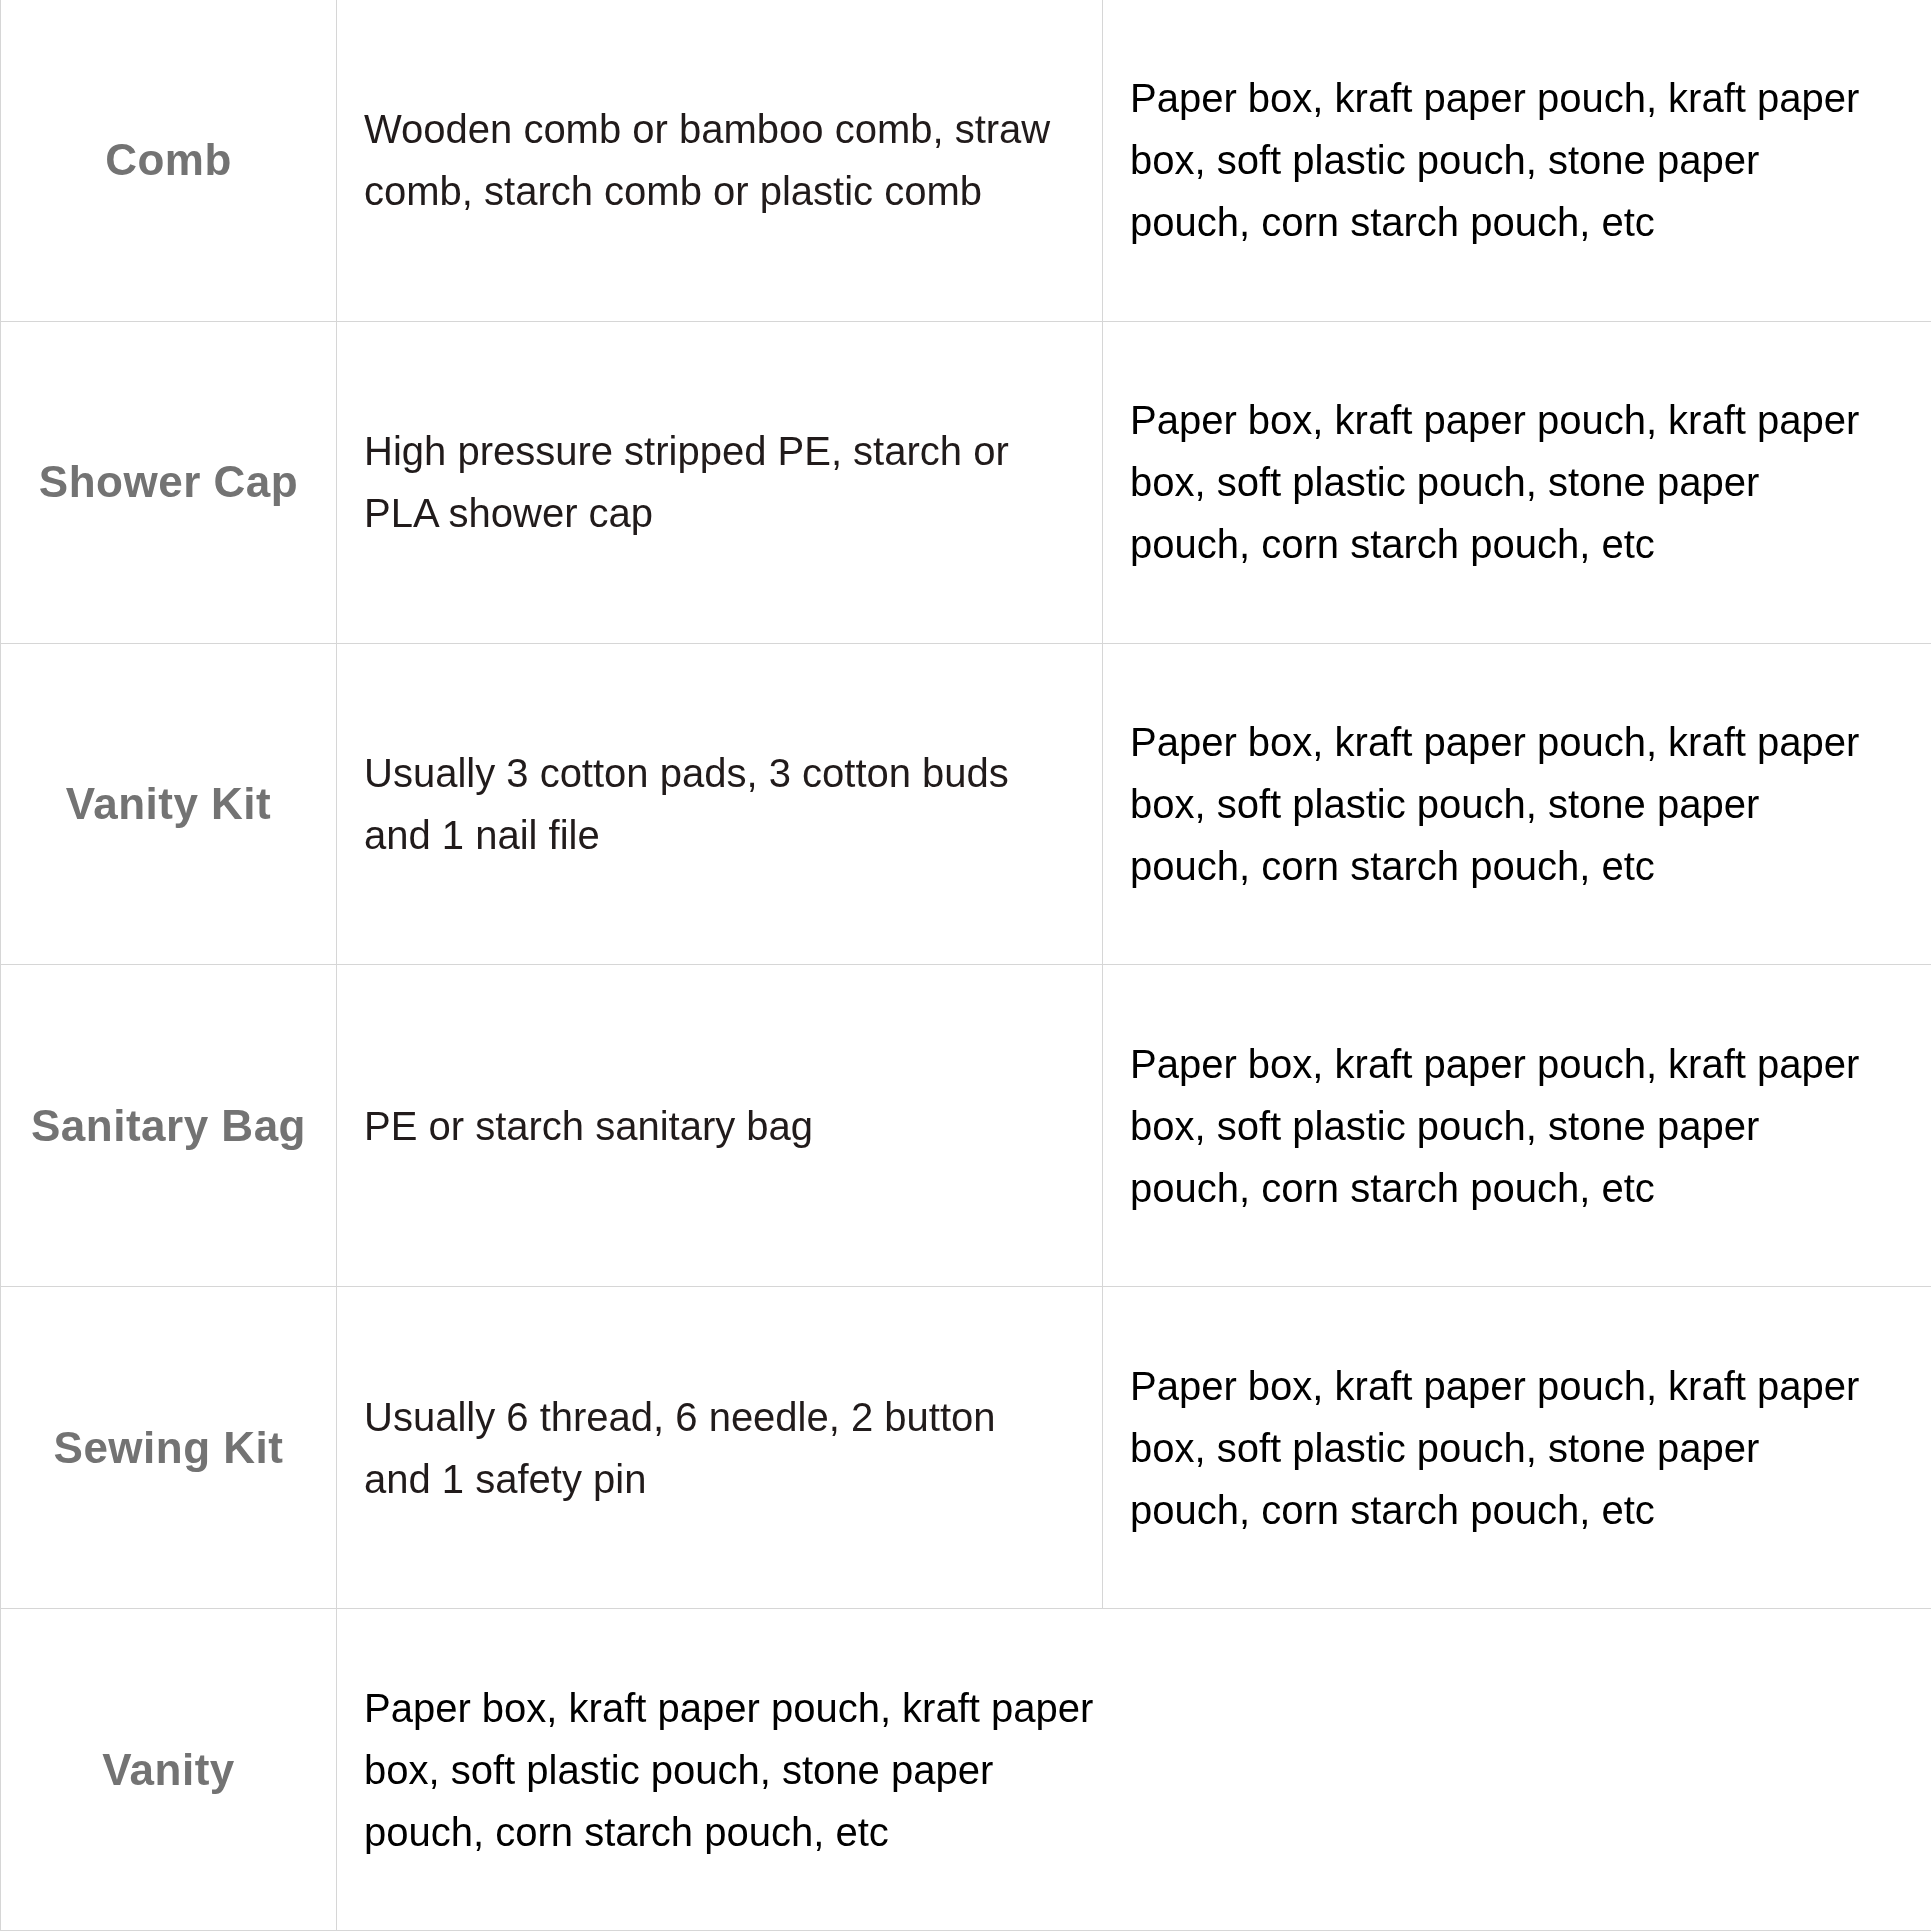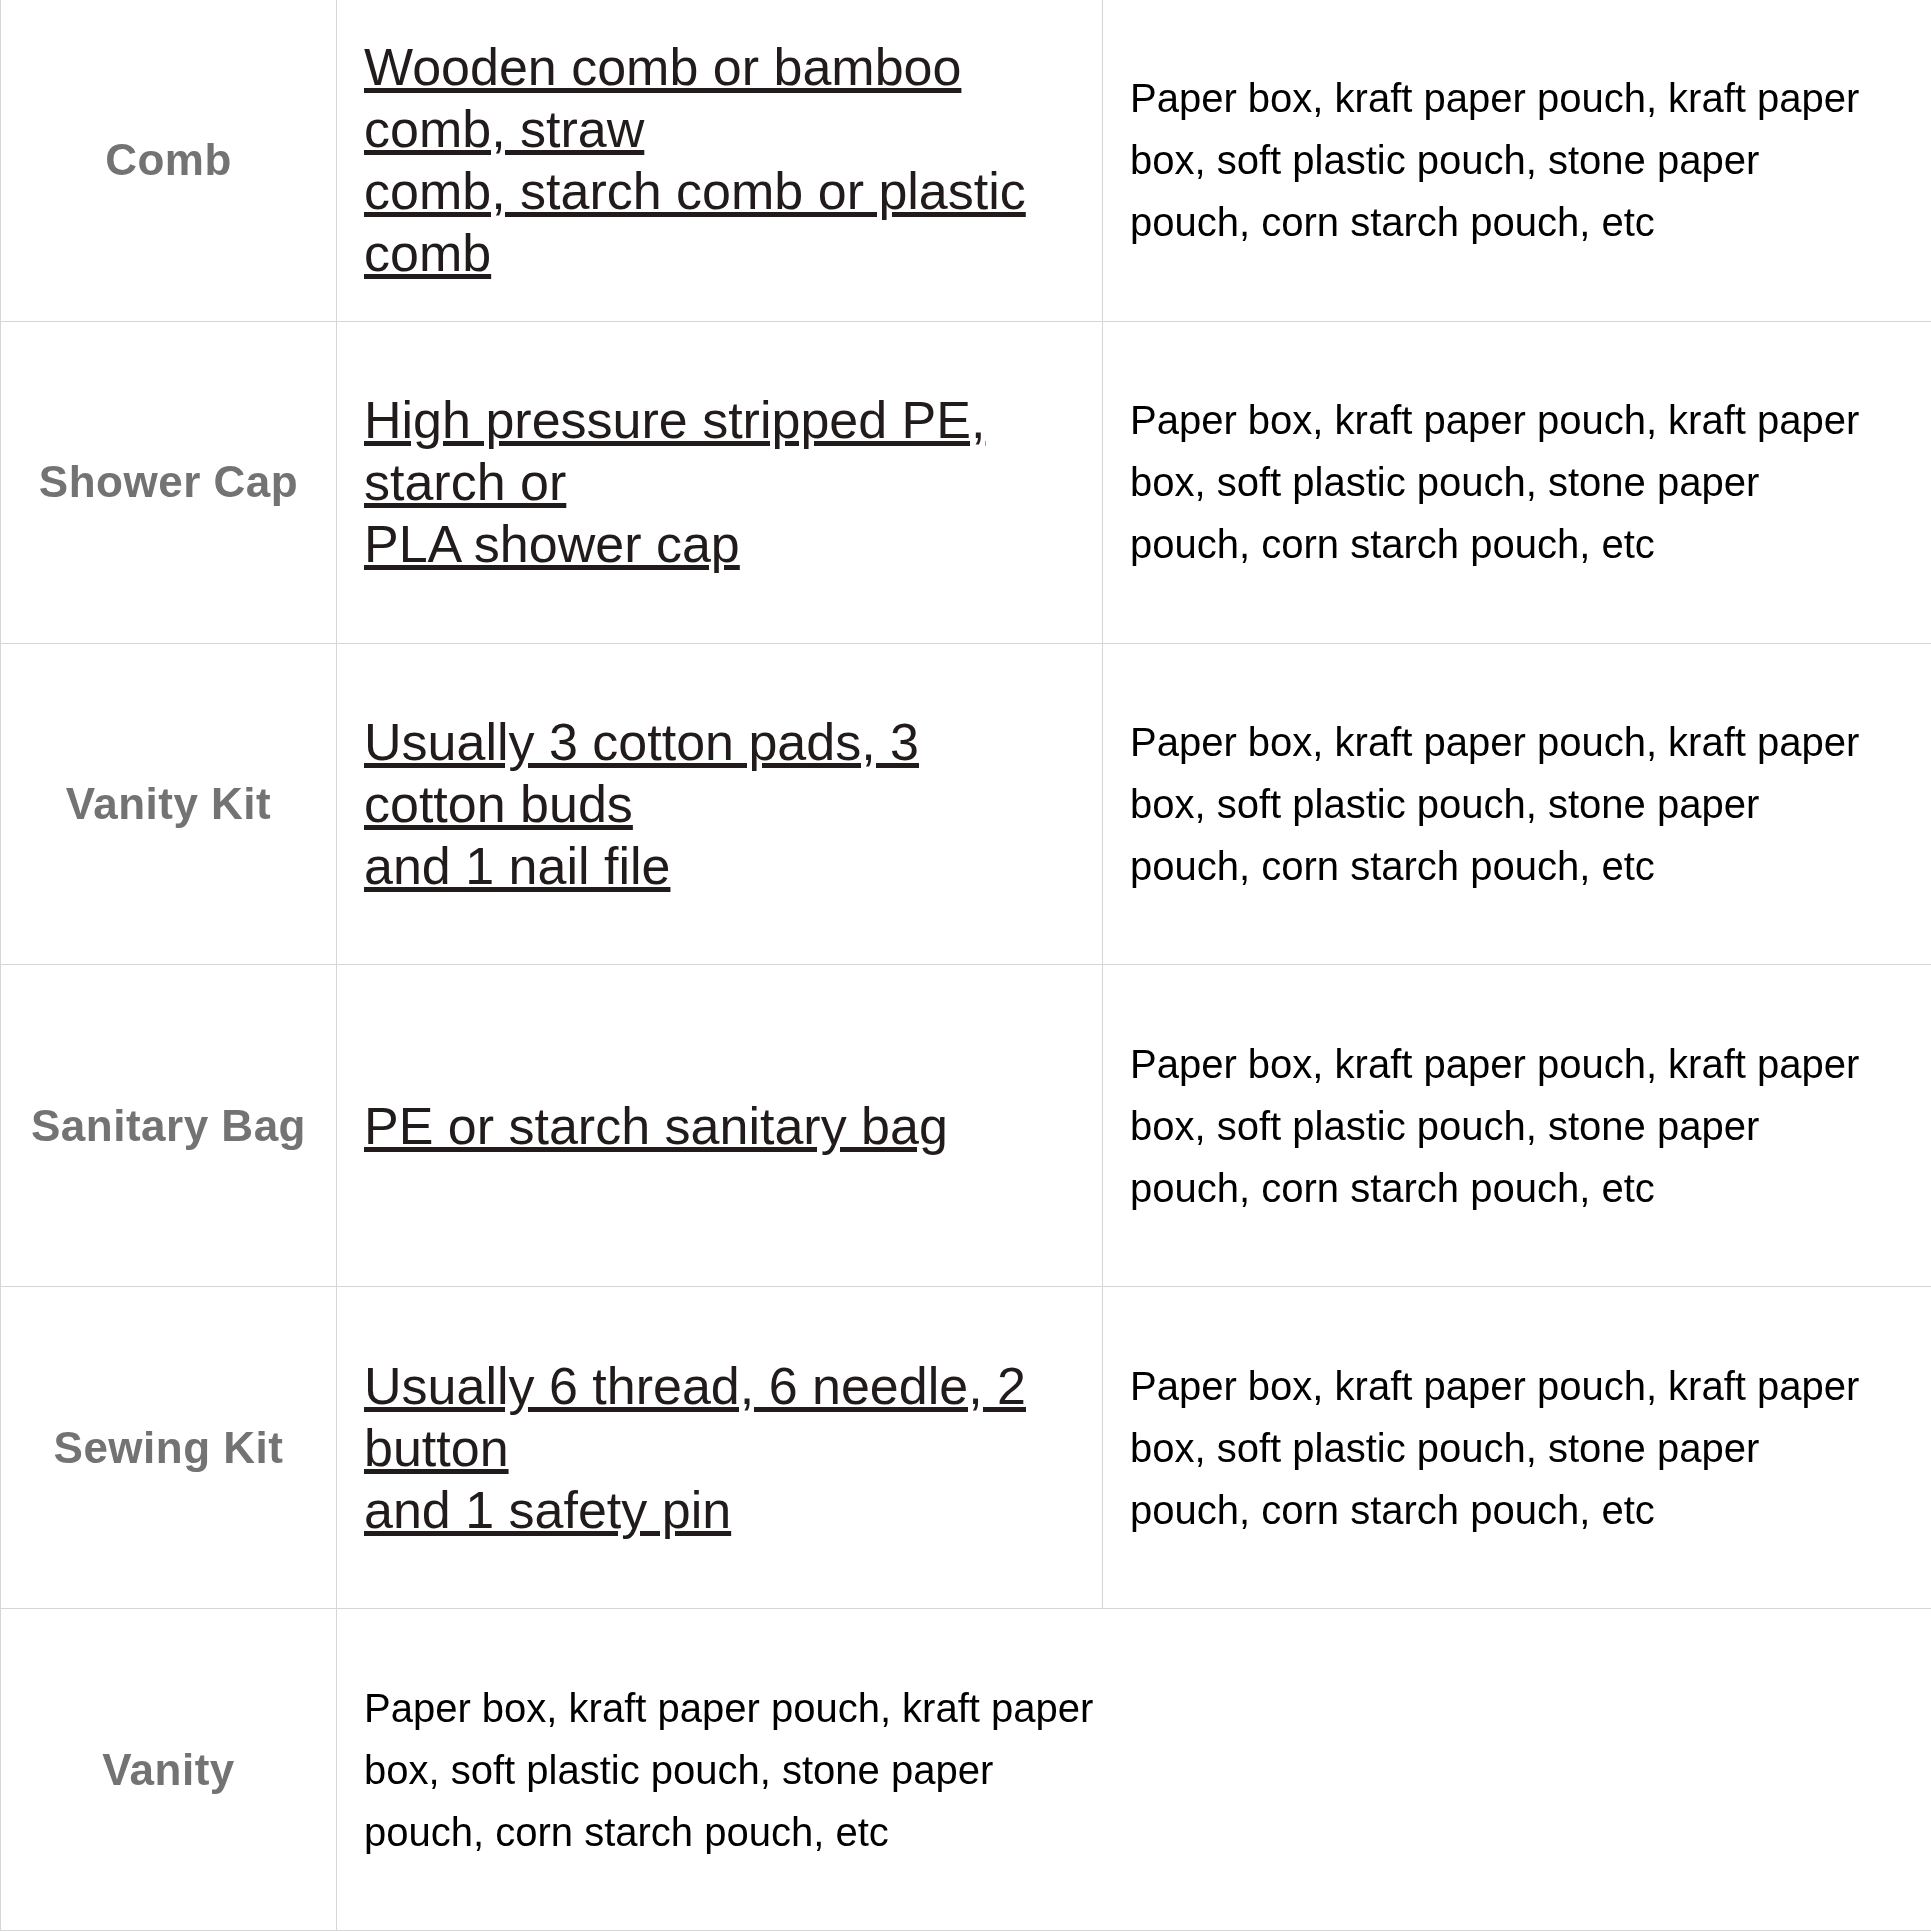--- a/index.html
+++ b/index.html
@@ -38,25 +38,24 @@
     font-size: 44px;
     font-weight: 700;
     color: #737373;
     letter-spacing: 0.5px;
   }
   .cell-desc {
     width: 766px;
     border-right: 1.9px solid #d6d6d6;
     padding-left: 27px;
     padding-right: 29px;
-    font-size: 52px;
+    font-size: 40px;
     line-height: 62px;
     color: #211b1b;
     white-space: pre-line;
-    text-decoration: underline;
   }
   .cell-pack {
     flex: 1;
     padding-left: 27px;
     padding-right: 3.9px;
     font-size: 40px;
     line-height: 62px;
     color: #000000;
     white-space: pre-line;
   }

